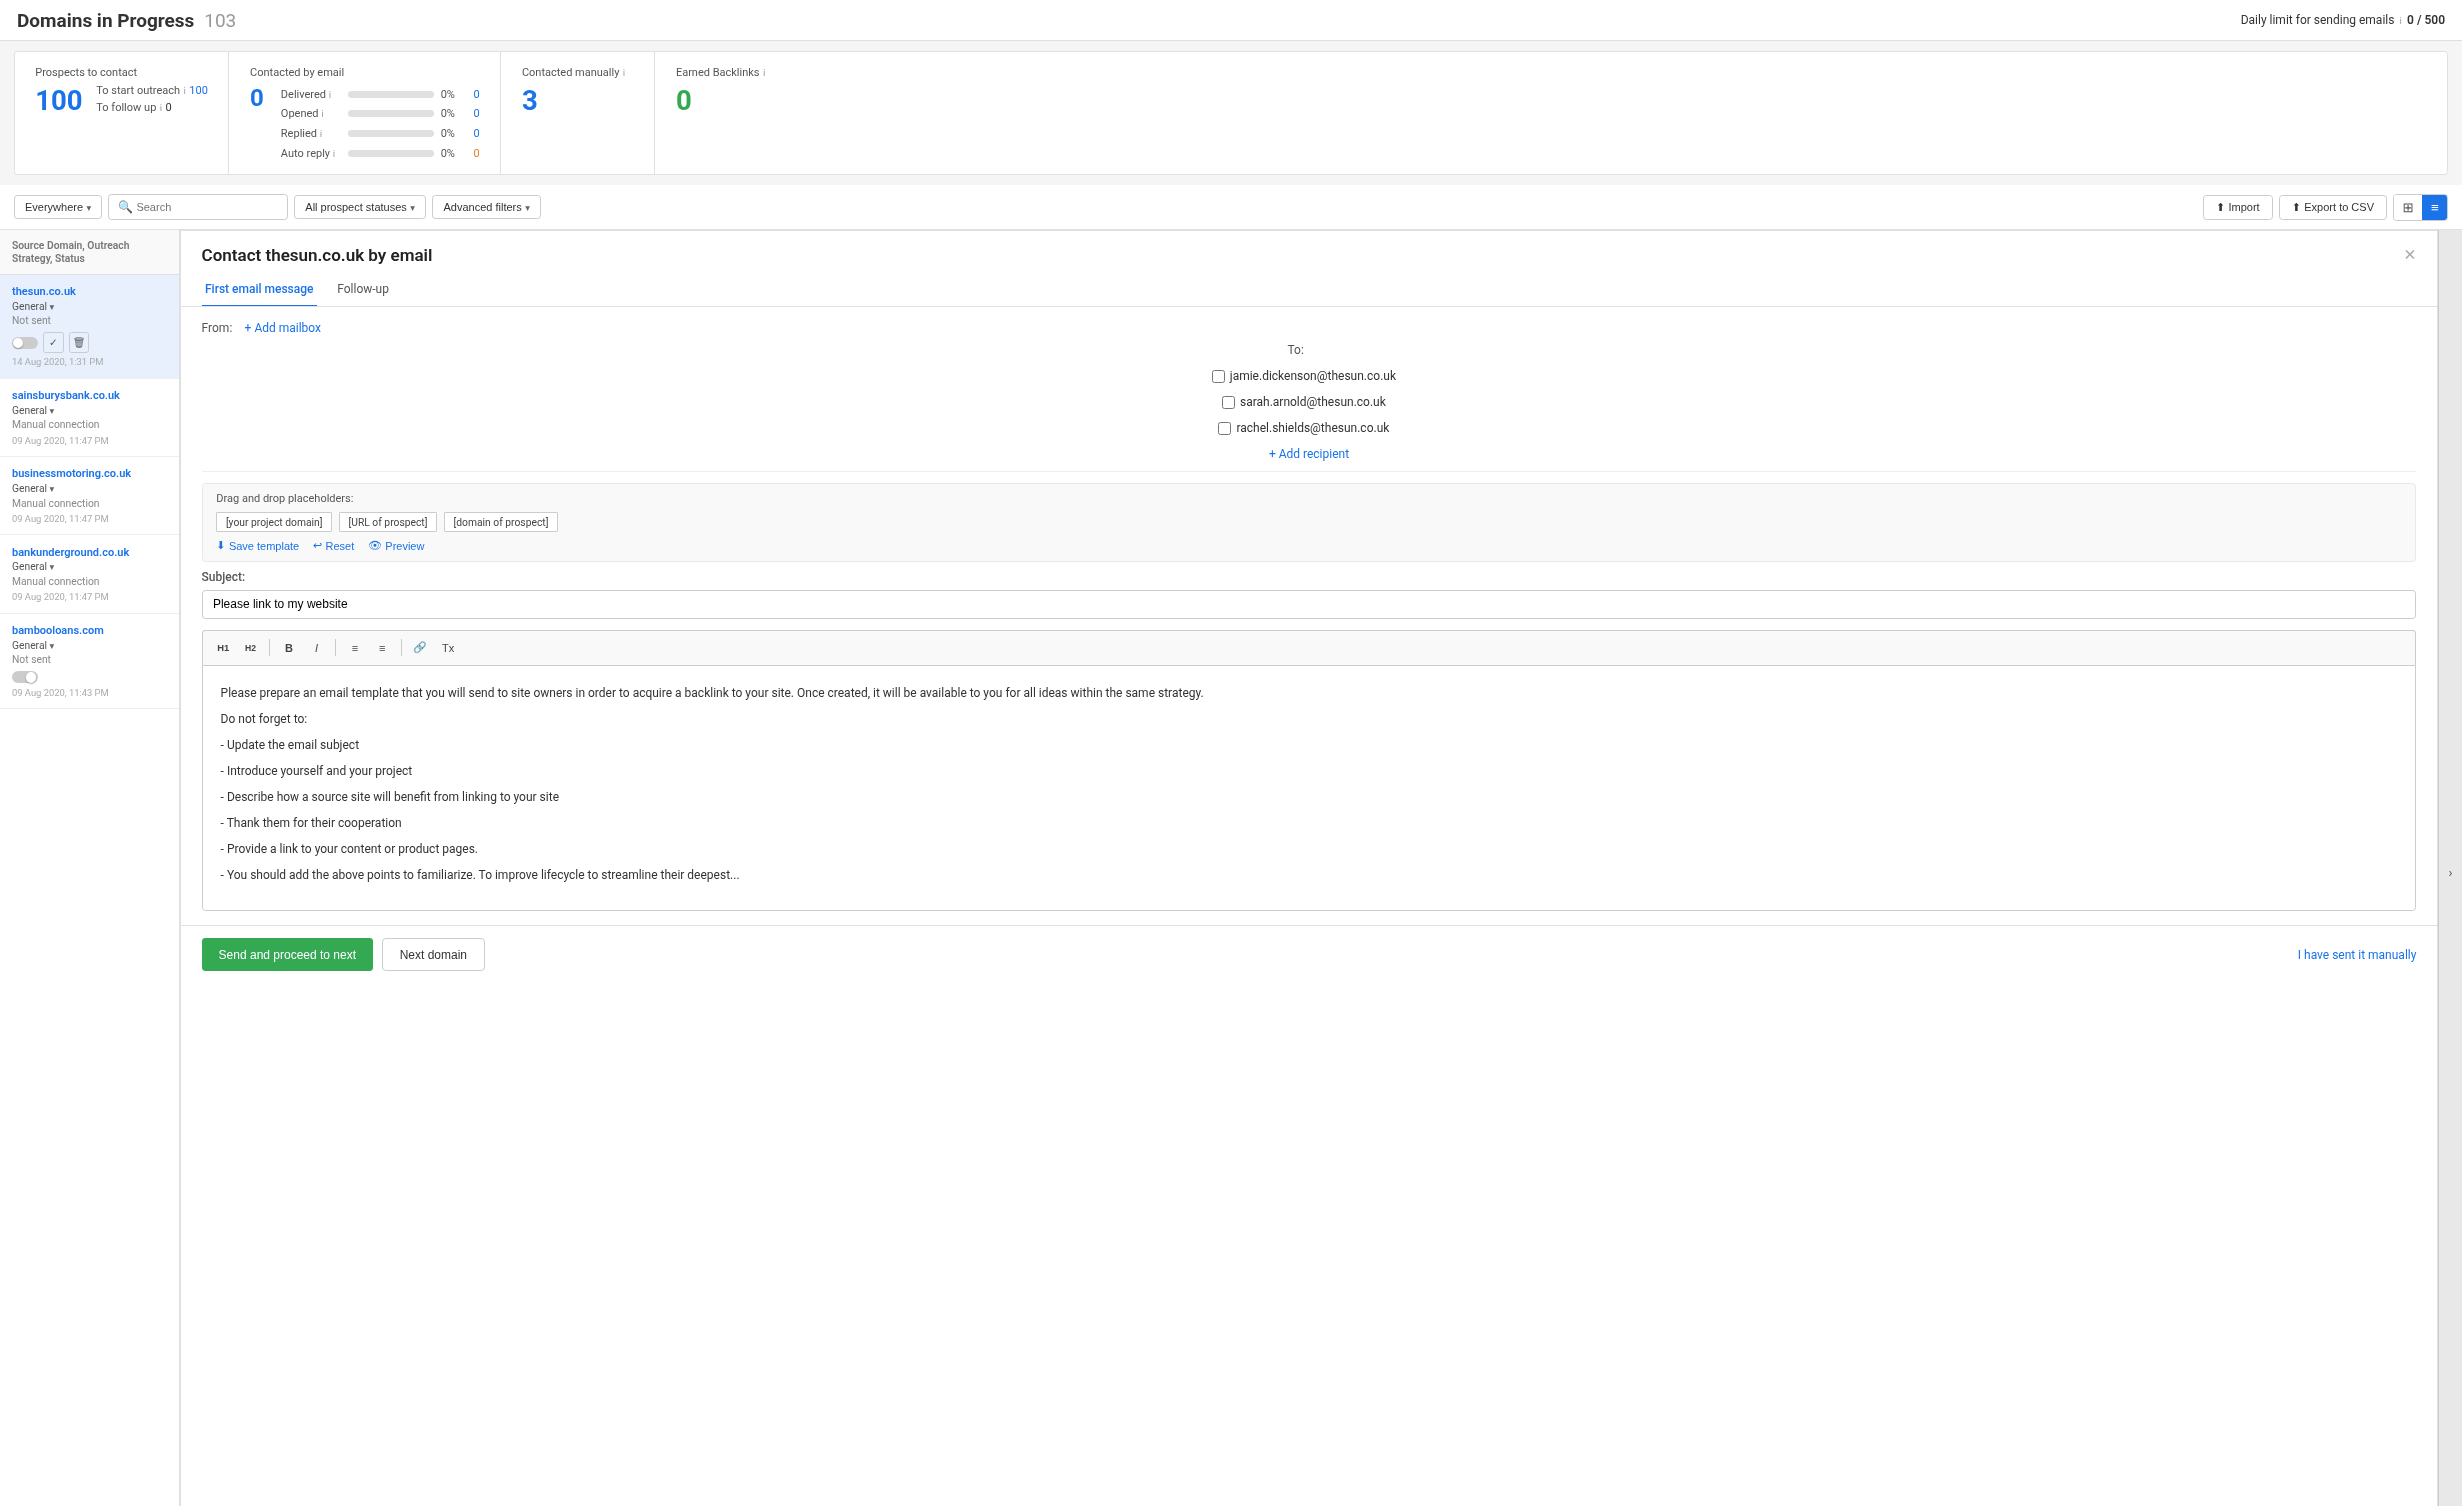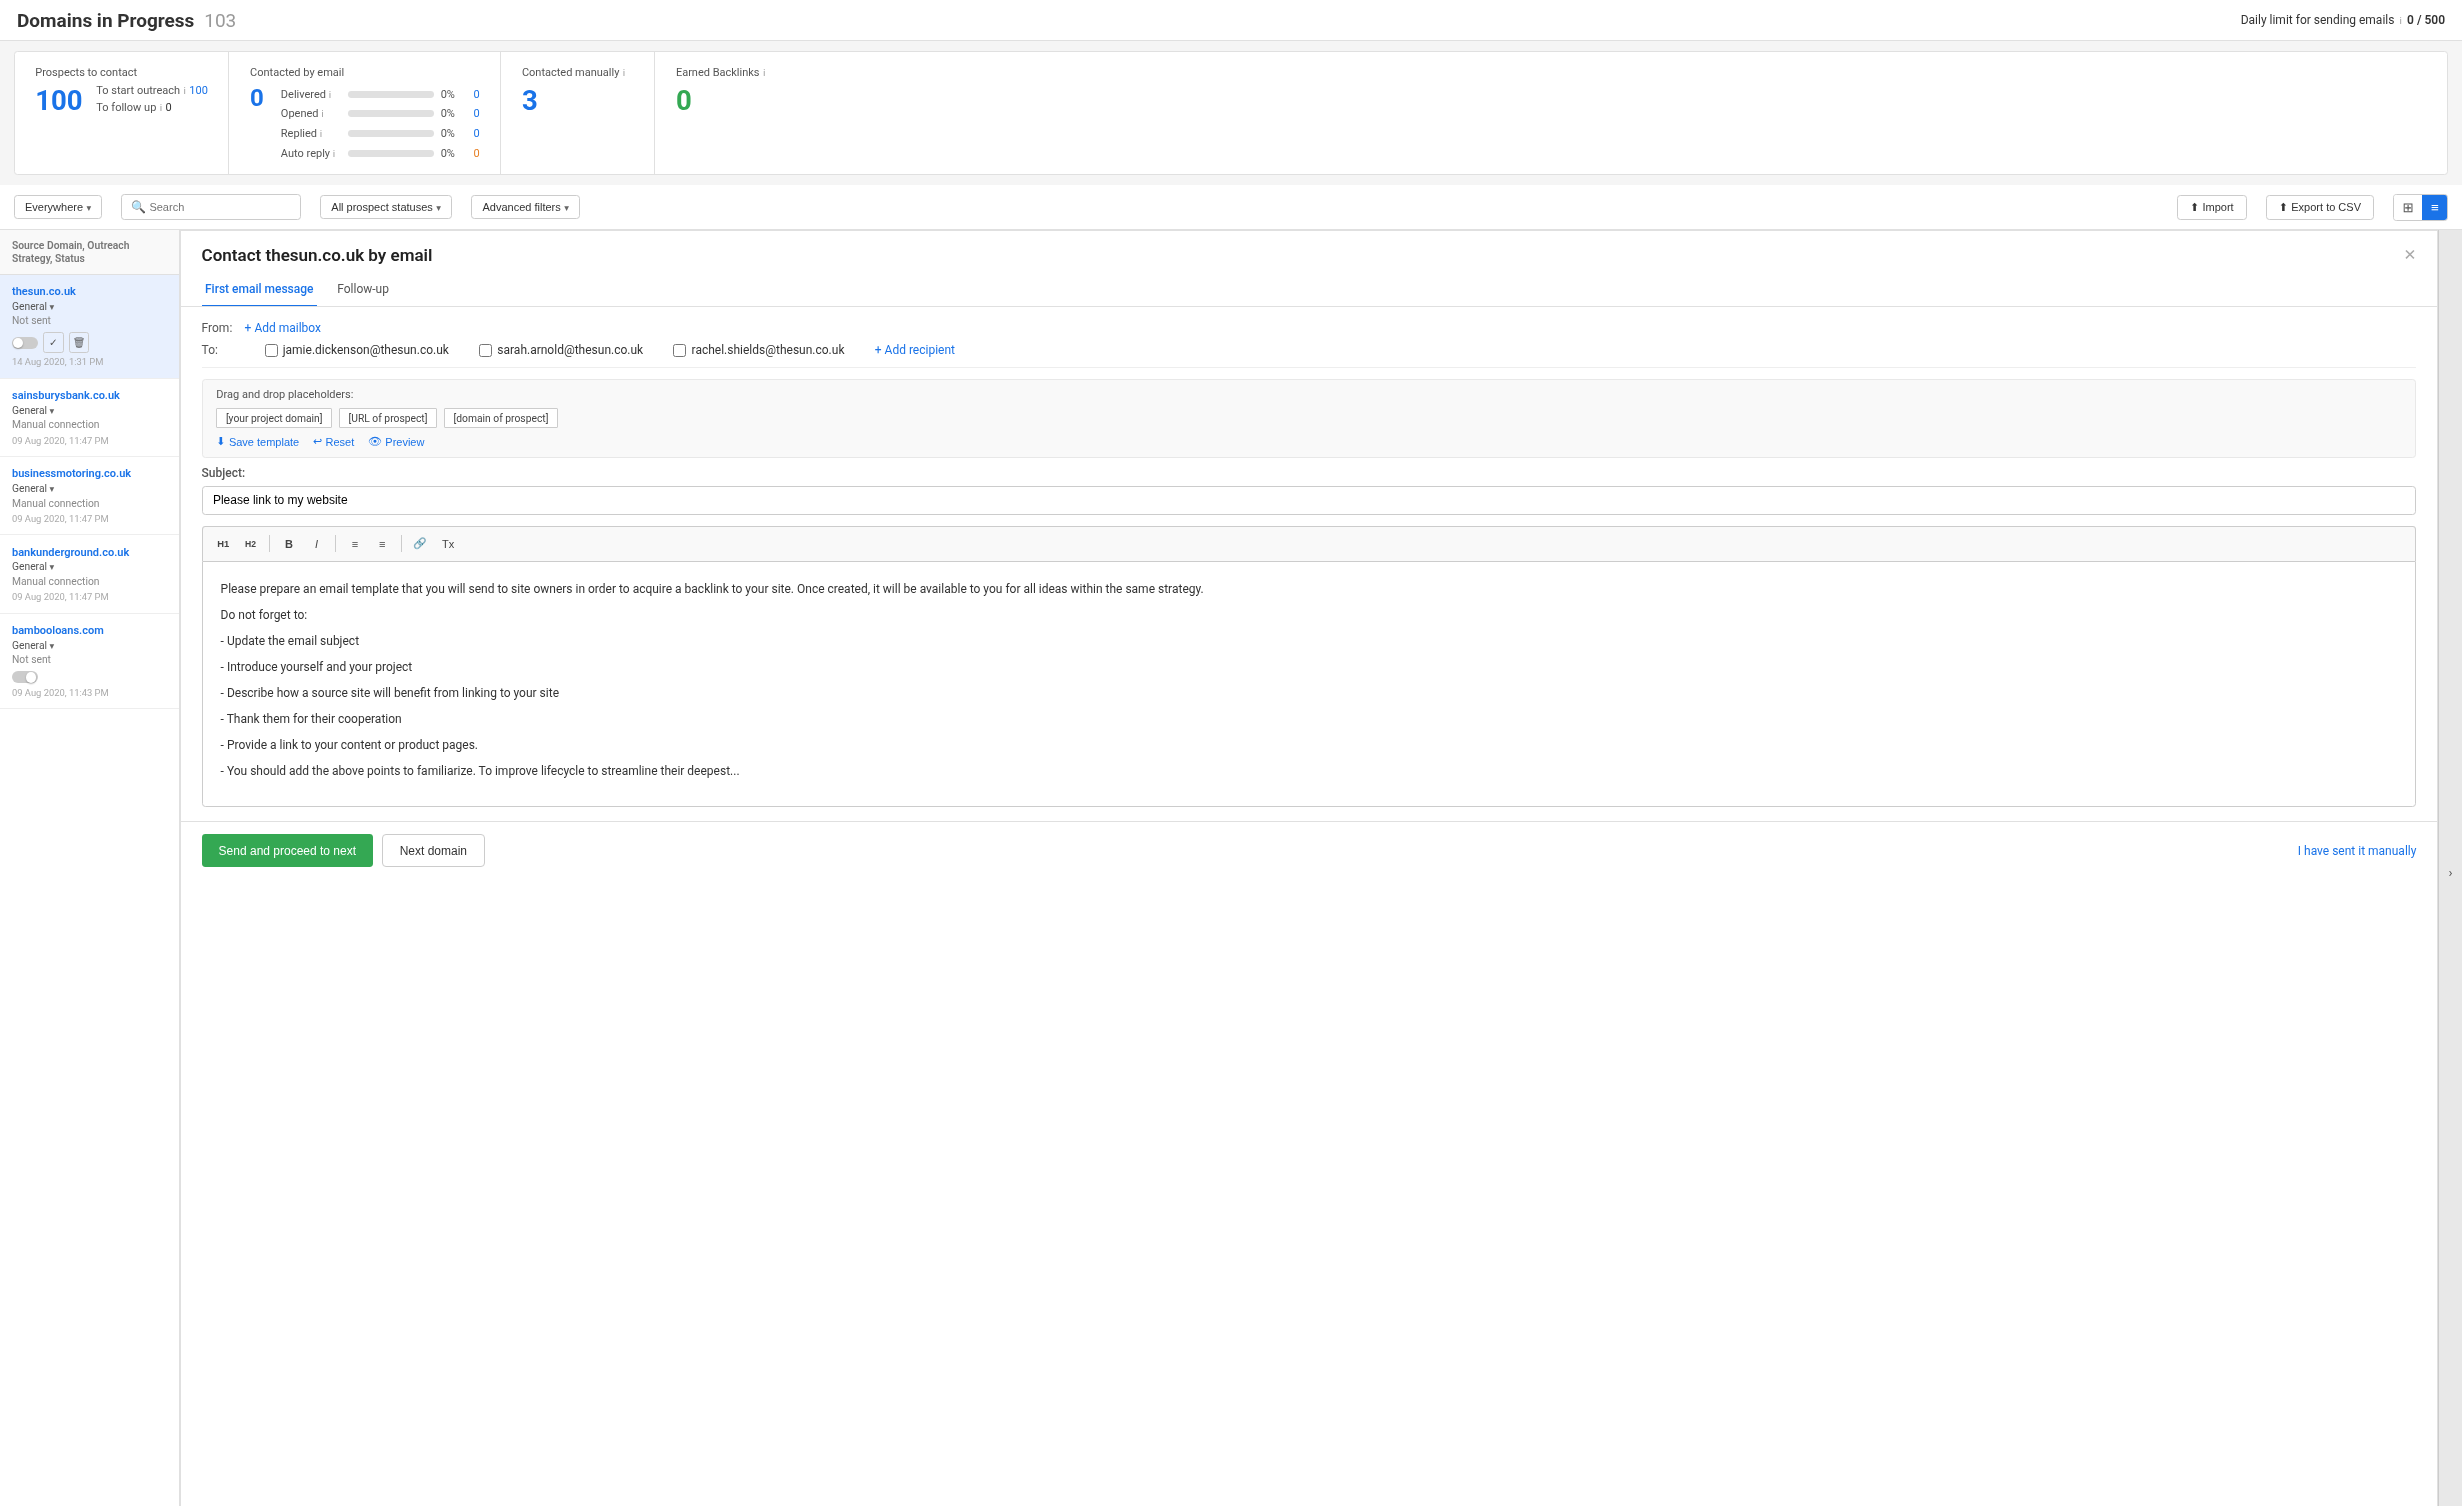--- a/index.html
+++ b/index.html
@@ -25,21 +25,21 @@
     .stat-row .name { color: #555; min-width: 60px; }
     .progress-bar { width: 86px; height: 6.9px; background: #e0e0e0; border-radius: 3.4px; overflow: hidden; }
     .progress-fill { height: 100%; background: #4a90d9; border-radius: 3.4px; }
     .pct { color: #555; min-width: 26px; }
     .val-link { color: #1a73e8; text-decoration: none; }
     .val-orange { color: #e67e22; }
     .info-icon { color: #999; font-size: 9.4px; cursor: help; }
 
     
     .toolbar {
-      display: flex; align-items: center; gap: 19px;
+      display: flex; align-items: center; gap: 6px;
       padding: 8.6px 13.7px; background: #fff; border-bottom: 0.9px solid #e0e0e0;
     }
     .toolbar-btn {
       display: flex; align-items: center; gap: 3.4px;
       border: 0.9px solid #ccc; border-radius: 3.4px; padding: 5.1px 10.3px;
       background: #fff; cursor: pointer; font-size: 11px; color: #333;
     }
     .search-box {
       display: flex; align-items: center; gap: 3.4px;
       border: 0.9px solid #ccc; border-radius: 3.4px; padding: 5.1px 8.6px;
@@ -377,21 +377,21 @@
       </div>
     </div>
 
     <div class="email-form">
 
       <div class="form-row">
         <span class="form-label">From:</span>
         <a class="add-mailbox">+ Add mailbox</a>
       </div>
 
-      <div class="form-row" style="flex-wrap:wrap;gap:20px;">
+      <div class="form-row" style="flex-wrap:wrap;gap:12px;flex-direction:column;">
         <span class="form-label">To:</span>
         <div class="recipient">
           <input type="checkbox" style="">
           <span>jamie.dickenson@thesun.co.uk</span>
         </div>
         <div class="recipient">
           <input type="checkbox" style="">
           <span>sarah.arnold@thesun.co.uk</span>
         </div>
         <div class="recipient">

